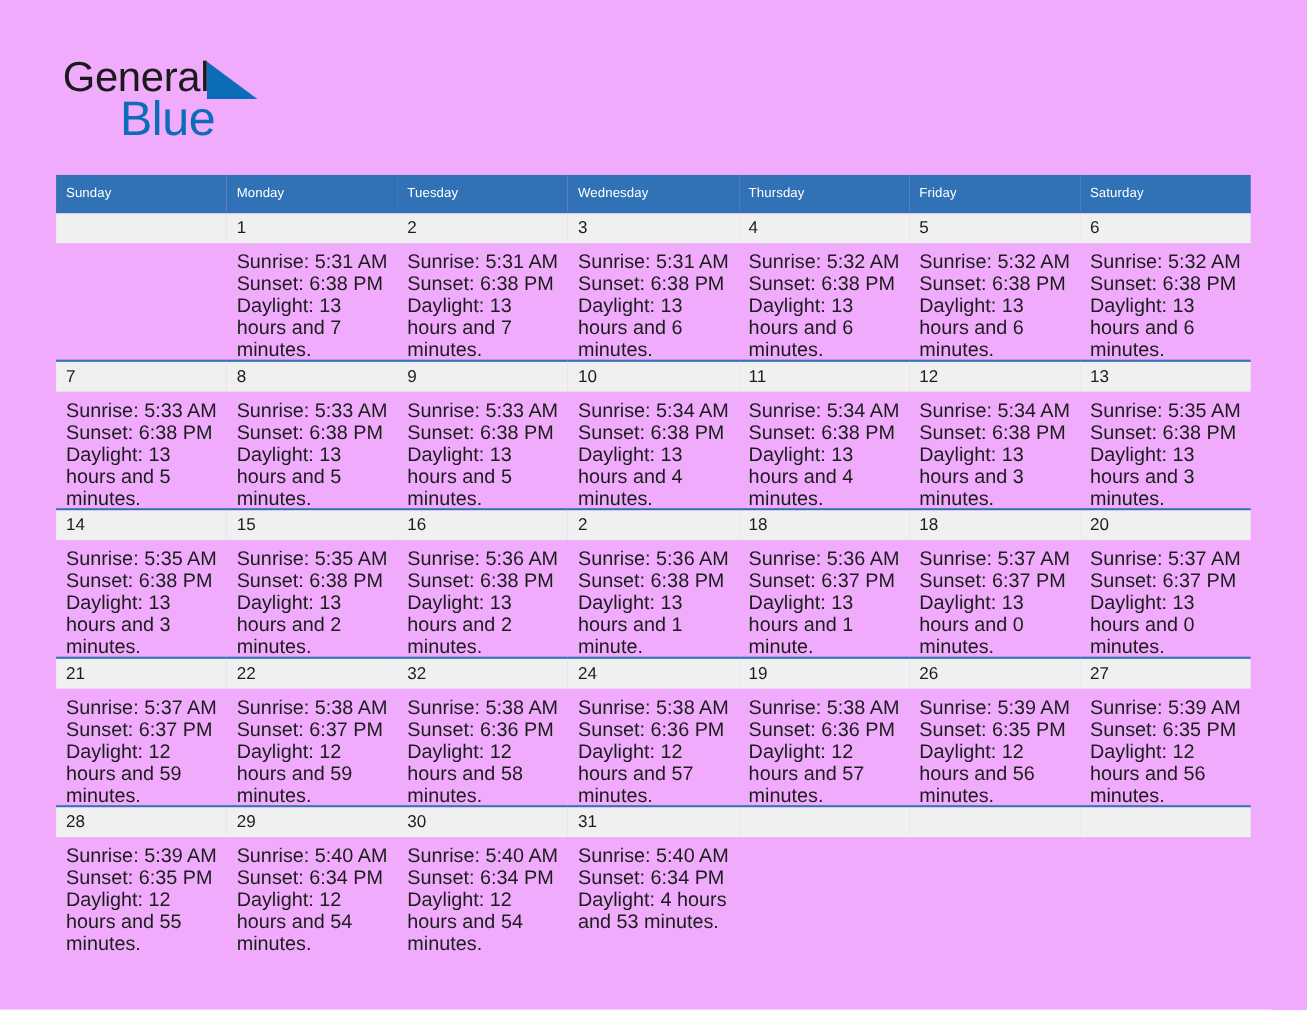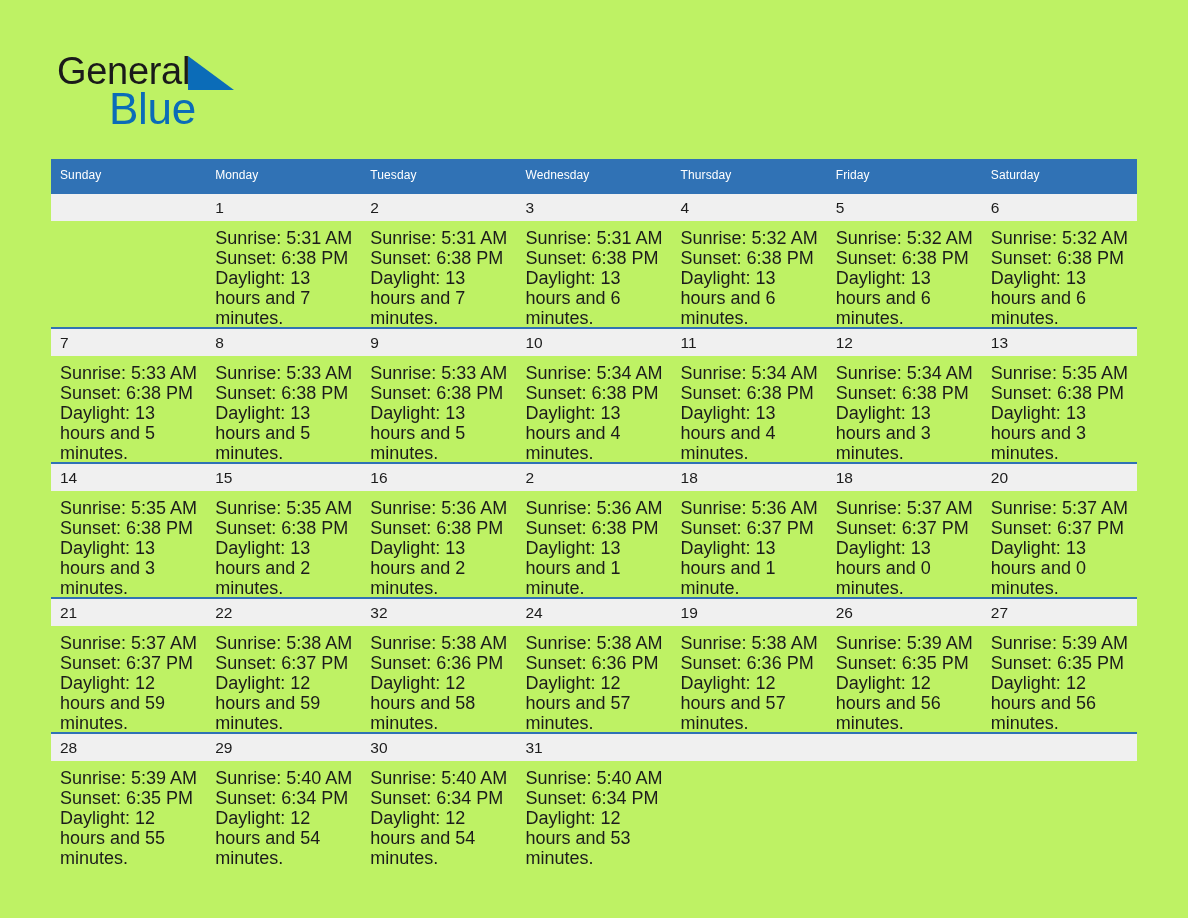--- a/index.html
+++ b/index.html
@@ -6,21 +6,21 @@
   * { box-sizing: border-box; }
   html, body {
     margin: 0; padding: 0;
     width: 1188px; height: 918px;
     background: #ffffff;
     font-family: "Liberation Sans", sans-serif;
   }
   .page {
     position: relative;
     width: 1188px; height: 918px;
-    background: #bef264;
+    background: #f0abfc;
     overflow: hidden;
   }
 
   
   .header {
     position: absolute;
     left: 51px; top: 40px;
     width: 1086px;
     height: 105px;
   }
@@ -372,21 +372,21 @@
           </td>
           <td>
             <div class="cell">
               <div class="daynum">30</div>
               <div class="details"><div>Sunrise: 5:40 AM</div><div>Sunset: 6:34 PM</div><div>Daylight: 12 hours and 54 minutes.</div></div>
             </div>
           </td>
           <td>
             <div class="cell">
               <div class="daynum">31</div>
-              <div class="details"><div>Sunrise: 5:40 AM</div><div>Sunset: 6:34 PM</div><div>Daylight: 12 hours and 53 minutes.</div></div>
+              <div class="details"><div>Sunrise: 5:40 AM</div><div>Sunset: 6:34 PM</div><div>Daylight: 4 hours and 53 minutes.</div></div>
             </div>
           </td>
           <td>
             <div class="cell empty">
               <div class="daynum"></div>
               <div class="details"></div>
             </div>
           </td>
           <td>
             <div class="cell empty">

